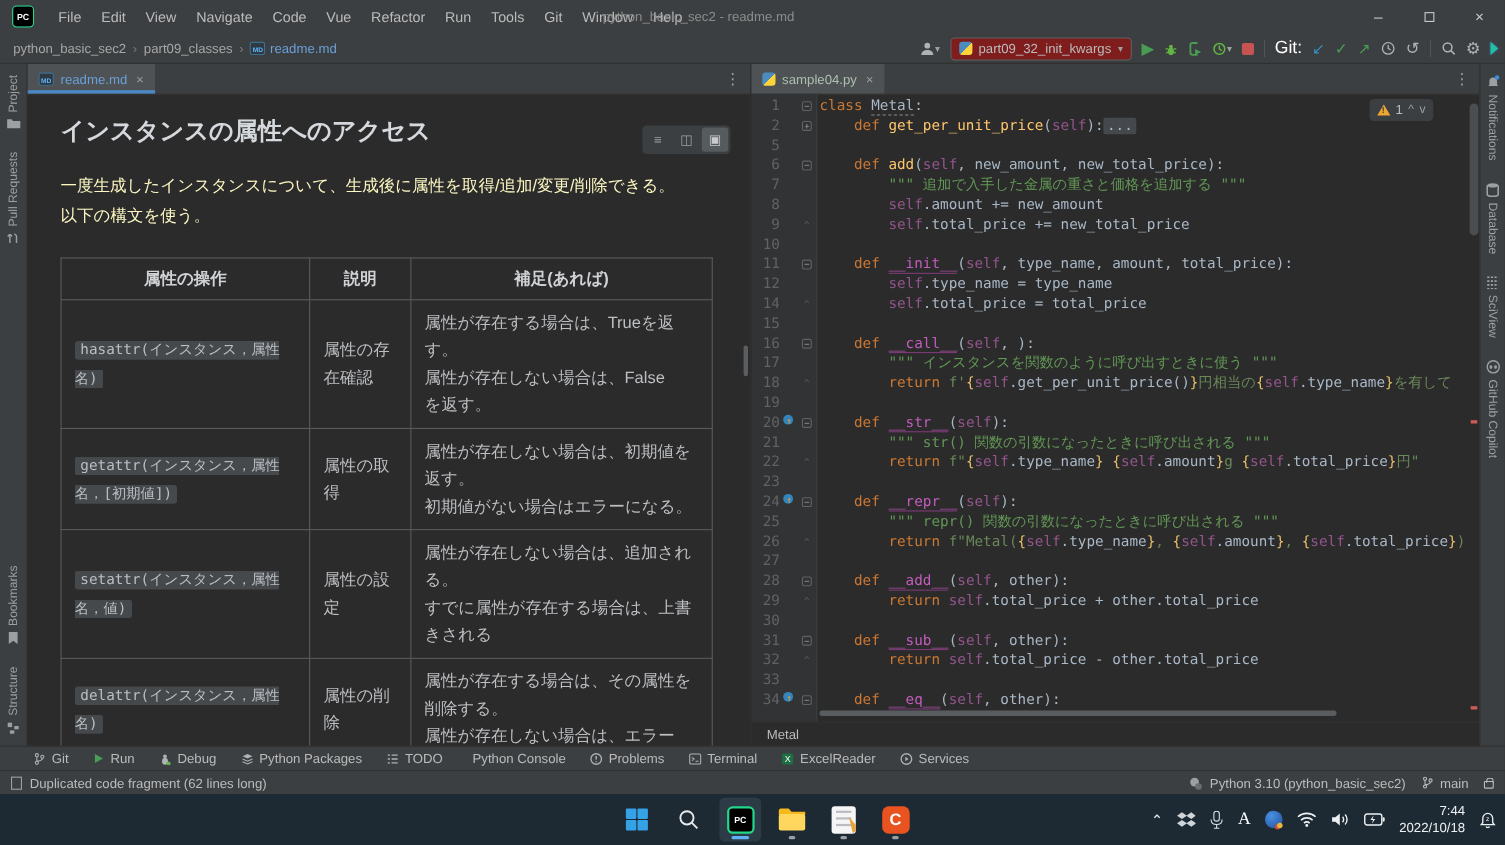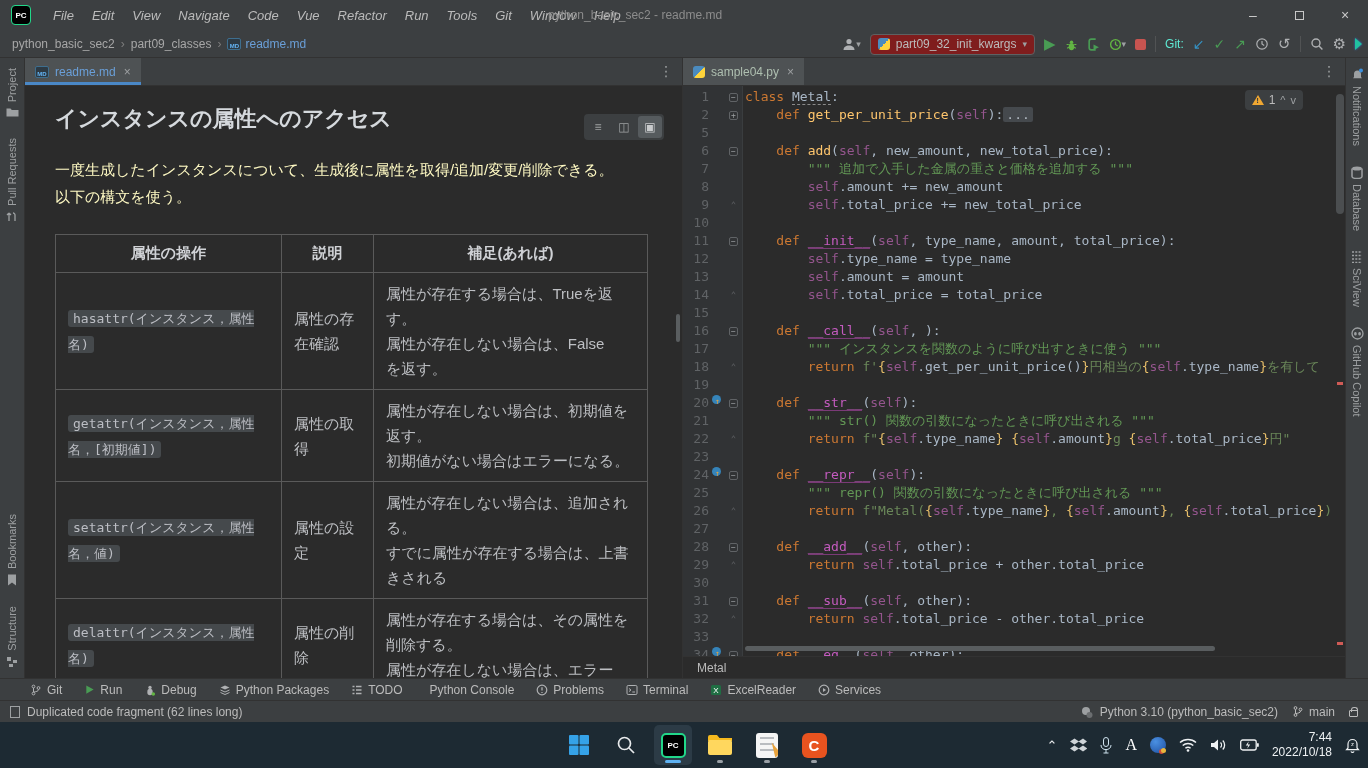--- a/index.html
+++ b/index.html
@@ -6,21 +6,21 @@
   html,body { width:1368px; height:768px; overflow:hidden; background:#2b2b2b;
     font-family:"Liberation Sans", sans-serif; color:#bbbbbb; }
   svg { display:block; }
 
   
   .titlebar { position:absolute; left:0; top:0; width:1368px; height:30px;
     background:#3c3f41; display:flex; align-items:center; }
   .pc-logo { width:18px; height:18px; background:#000; border-radius:3px; margin:0 14px 0 12px;
     color:#fff; font-size:8px; font-weight:bold; display:flex; align-items:center; justify-content:center;
     outline:1px solid #21d789; }
-  .menu-item { padding:0 9px; font-size:13px; color:#bbbbbb; cursor:default;font-style:italic; }
+  .menu-item { padding:0 9px; font-size:13px; color:#bbbbbb; cursor:default; }
   .win-title { position:absolute; left:548px; top:0; height:30px; display:flex; align-items:center;
     color:#8c8c8c; font-size:12px; }
   .win-controls { position:absolute; right:0; top:0; height:30px; display:flex; }
   .win-btn { width:46px; height:30px; display:flex; align-items:center; justify-content:center;
     color:#c8c8c8; font-size:14px; }
   .maxbox { width:9px; height:9px; border:1px solid #c8c8c8; }
 
   
   .navbar { position:absolute; left:0; top:30px; width:1368px; height:28px; background:#3c3f41;
     display:flex; align-items:center; border-bottom:1px solid #323232; }
@@ -32,21 +32,21 @@
   .nav-right { position:absolute; right:6px; top:0; height:28px; display:flex; align-items:center; gap:9px; }
   .nav-ic { font-size:14px; color:#afb1b3; display:flex; align-items:center; }
   .run-combo { height:21px; background:#7f1d1d; border:1px solid #5e6162; border-radius:4px;
     display:flex; align-items:center; gap:6px; padding:0 7px; font-size:12px; color:#bbbbbb;justify-content:flex-end; }
   .py-ic { width:12px; height:12px; border-radius:3px;
     background:linear-gradient(135deg,#4b8bbe 0 50%, #ffd43b 50% 100%); }
   .caret { font-size:9px; color:#9da0a2; }
   .green { color:#499c54; } .red-stop { width:11px; height:11px; background:#c75450; border-radius:2px; }
   .blue { color:#3592c4; }
   .sep-v { width:1px; height:16px; background:#515354; }
-  .git-label { font-size:12px; color:#5eead4; }
+  .git-label { font-size:16px; color:#ffffff; }
   .tri-toolbox { width:0; height:0; border-left:7px solid #21c2a0; border-top:6px solid transparent;
     border-bottom:6px solid transparent; filter:drop-shadow(0 0 1px #2f76d8); }
 
   
   .main { position:absolute; left:0; top:58px; width:1368px; height:620px; display:flex; }
   .stripe { background:#3c3f41; position:relative; }
   .stripe-left { width:25px; border-right:1px solid #323232; }
   .stripe-right { width:23px; border-left:1px solid #323232; }
   .stripe-item { display:flex; flex-direction:column; align-items:center; gap:5px; padding:10px 0;
     color:#9da0a2; font-size:11px; }
@@ -374,21 +374,20 @@
           <div class="crow"><span class="gnum">1</span><span class="govr"></span><span class="gfold"><span class="fm-box">−</span></span><span class="ctext"><span class="kw">class</span><span class="pl"> </span><span class="dup">Metal</span><span class="pl">:</span></span></div>
           <div class="crow"><span class="gnum">2</span><span class="govr"></span><span class="gfold"><span class="fm-box">+</span></span><span class="ctext"><span class="pl">    </span><span class="kw">def</span><span class="pl"> </span><span class="fn">get_per_unit_price</span><span class="pl">(</span><span class="self">self</span><span class="pl">):</span><span class="fold-chip">...</span></span></div>
           <div class="crow"><span class="gnum">5</span><span class="govr"></span><span class="gfold"></span><span class="ctext"></span></div>
           <div class="crow"><span class="gnum">6</span><span class="govr"></span><span class="gfold"><span class="fm-box">−</span></span><span class="ctext"><span class="pl">    </span><span class="kw">def</span><span class="pl"> </span><span class="fn">add</span><span class="pl">(</span><span class="self">self</span><span class="pl">, new_amount, new_total_price):</span></span></div>
           <div class="crow"><span class="gnum">7</span><span class="govr"></span><span class="gfold"></span><span class="ctext"><span class="pl">        </span><span class="doc">""" 追加で入手した金属の重さと価格を追加する """</span></span></div>
           <div class="crow"><span class="gnum">8</span><span class="govr"></span><span class="gfold"></span><span class="ctext"><span class="pl">        </span><span class="self">self</span><span class="pl">.amount += new_amount</span></span></div>
           <div class="crow"><span class="gnum">9</span><span class="govr"></span><span class="gfold">⌃</span><span class="ctext"><span class="pl">        </span><span class="self">self</span><span class="pl">.total_price += new_total_price</span></span></div>
           <div class="crow"><span class="gnum">10</span><span class="govr"></span><span class="gfold"></span><span class="ctext"></span></div>
           <div class="crow"><span class="gnum">11</span><span class="govr"></span><span class="gfold"><span class="fm-box">−</span></span><span class="ctext"><span class="pl">    </span><span class="kw">def</span><span class="pl"> </span><span class="magic">__init__</span><span class="pl">(</span><span class="self">self</span><span class="pl">, type_name, amount, total_price):</span></span></div>
           <div class="crow"><span class="gnum">12</span><span class="govr"></span><span class="gfold"></span><span class="ctext"><span class="pl">        </span><span class="self">self</span><span class="pl">.type_name = type_name</span></span></div>
-          <div class="crow"><span class="gnum">13</span><span class="govr"></span><span class="gfold"></span><span class="ctext"><span class="pl">        </span><span class="self">self</span><span class="pl">.amount = amount</span></span></div>
           <div class="crow"><span class="gnum">14</span><span class="govr"></span><span class="gfold">⌃</span><span class="ctext"><span class="pl">        </span><span class="self">self</span><span class="pl">.total_price = total_price</span></span></div>
           <div class="crow"><span class="gnum">15</span><span class="govr"></span><span class="gfold"></span><span class="ctext"></span></div>
           <div class="crow"><span class="gnum">16</span><span class="govr"></span><span class="gfold"><span class="fm-box">−</span></span><span class="ctext"><span class="pl">    </span><span class="kw">def</span><span class="pl"> </span><span class="magic">__call__</span><span class="pl">(</span><span class="self">self</span><span class="pl">, ):</span></span></div>
           <div class="crow"><span class="gnum">17</span><span class="govr"></span><span class="gfold"></span><span class="ctext"><span class="pl">        </span><span class="doc">""" インスタンスを関数のように呼び出すときに使う """</span></span></div>
           <div class="crow"><span class="gnum">18</span><span class="govr"></span><span class="gfold">⌃</span><span class="ctext"><span class="pl">        </span><span class="kw">return</span><span class="pl"> </span><span class="str">f'</span><span class="br">{</span><span class="self">self</span><span class="pl">.get_per_unit_price()</span><span class="br">}</span><span class="str">円相当の</span><span class="br">{</span><span class="self">self</span><span class="pl">.type_name</span><span class="br">}</span><span class="str">を有して</span></span></div>
           <div class="crow"><span class="gnum">19</span><span class="govr"></span><span class="gfold"></span><span class="ctext"></span></div>
           <div class="crow"><span class="gnum">20</span><span class="govr"><span class="ovr-ic"></span></span><span class="gfold"><span class="fm-box">−</span></span><span class="ctext"><span class="pl">    </span><span class="kw">def</span><span class="pl"> </span><span class="magic">__str__</span><span class="pl">(</span><span class="self">self</span><span class="pl">):</span></span></div>
           <div class="crow"><span class="gnum">21</span><span class="govr"></span><span class="gfold"></span><span class="ctext"><span class="pl">        </span><span class="doc">""" str() 関数の引数になったときに呼び出される """</span></span></div>
           <div class="crow"><span class="gnum">22</span><span class="govr"></span><span class="gfold">⌃</span><span class="ctext"><span class="pl">        </span><span class="kw">return</span><span class="pl"> </span><span class="str">f"</span><span class="br">{</span><span class="self">self</span><span class="pl">.type_name</span><span class="br">}</span><span class="str"> </span><span class="br">{</span><span class="self">self</span><span class="pl">.amount</span><span class="br">}</span><span class="str">g </span><span class="br">{</span><span class="self">self</span><span class="pl">.total_price</span><span class="br">}</span><span class="str">円"</span></span></div>
           <div class="crow"><span class="gnum">23</span><span class="govr"></span><span class="gfold"></span><span class="ctext"></span></div>

